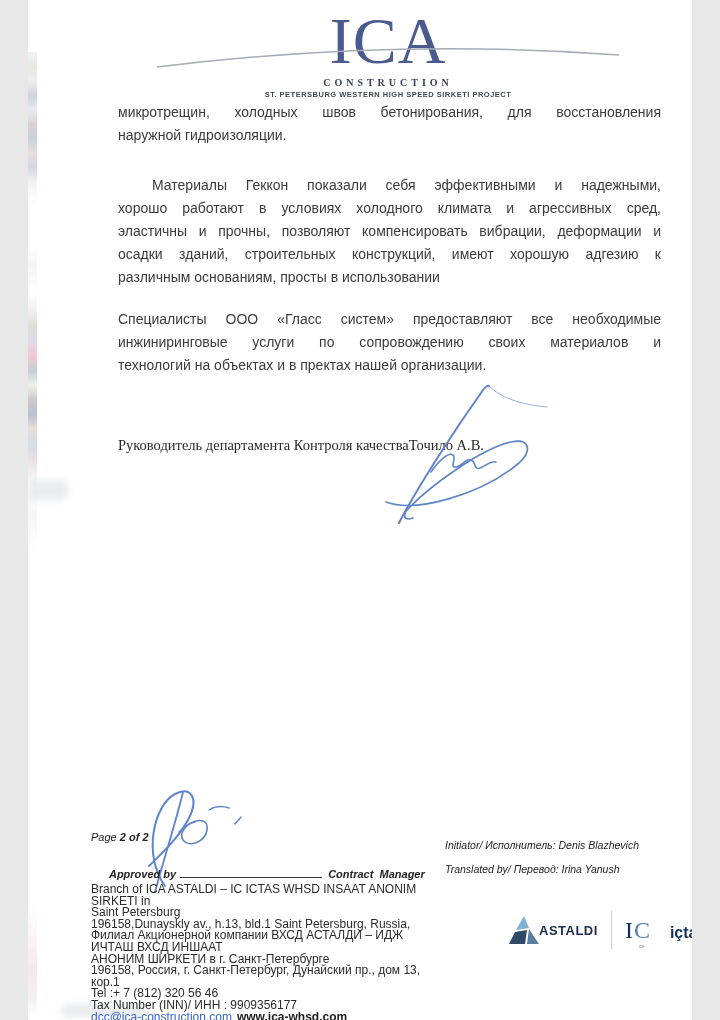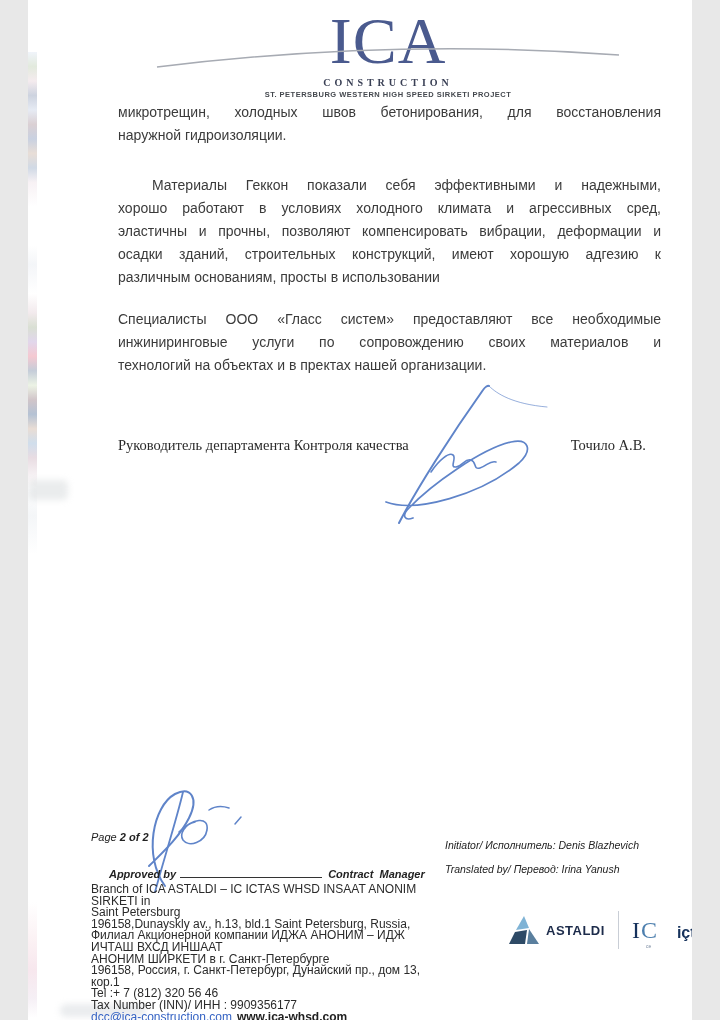--- a/index.html
+++ b/index.html
@@ -55,21 +55,21 @@
   .para { margin: 0; }
   .para + .para { margin-top: 27px; }
   .para.p3 { margin-top: 19px; }
   .justified .tline { text-align: justify; text-align-last: justify; }
   .justified .tline:last-child { text-align-last: left; }
   .para-indent .tline:first-child { text-indent: 34px; }
 
   
   .signoff-row {
     position: absolute; left: 90px; top: 437px; width: 528px;
-    display: flex; justify-content: space-between;
+    display: flex; 
     font-family: "Liberation Serif", serif; font-size: 14.5px; color: #2a2a2a;
   }
   .sig-main { position: absolute; left: 333px; top: 380px; width: 200px; height: 150px; }
   .sig-footer { position: absolute; left: 85px; top: 778px; width: 135px; height: 118px; }
 
   
   .footer-left { position: absolute; left: 63px; top: 831px; font-size: 11px; color: #222; }
   .page-info { font-style: italic; }
   .page-info .pv { font-weight: 700; }
   .approved-row { margin-top: 13px; font-style: italic; font-weight: 700; white-space: pre; }
@@ -82,21 +82,21 @@
   .company-block { position: absolute; left: 63px; top: 884px; font-size: 12px;
     line-height: 11.6px; color: #2b2b2b; width: 350px; }
   .company-block .tline { text-align: left; }
   .contact-line { margin-top: 0; }
   .email-link { color: #3563c4; text-decoration: underline; cursor: pointer; }
   .website { font-weight: 700; color: #1f1f1f; margin-left: 5px; }
 
   
   .partners { position: absolute; left: 481px; top: 906px; height: 48px;
     display: flex; align-items: center; gap: 13px; }
-  .astaldi-logo { display: flex; align-items: center; gap: 7px; }
+  .astaldi-logo { display: flex; align-items: center; }
   .astaldi-text { font-size: 13px; font-weight: 700; color: #1c2b4a; letter-spacing: .5px; }
   .partner-divider { width: 1px; height: 38px; background: #c9ced6; }
   .ictas-logo { display: flex; align-items: baseline; position: relative; }
   .ictas-i { font-family: "Liberation Serif", serif; font-size: 24px; color: #16325c; font-weight: 500; }
   .ictas-c { font-family: "Liberation Serif", serif; font-size: 24px; color: #4d7fae; font-weight: 500; margin-left: 1px; }
   .ictas-word { font-size: 16px; font-weight: 700; color: #16325c; margin-left: 20px; }
   .ictas-ce { position: absolute; left: 14px; top: 26px; font-size: 5px; color: #7a8aa0; }
 </style>
 </head>
 <body>
@@ -178,21 +178,21 @@
       <span>Translated by/ Перевод:</span>
       <span>Irina Yanush</span>
     </div>
   </div>
 
   <div class="company-block">
     <div>
         <div class="tline">Branch of ICA ASTALDI – IC ICTAS WHSD INSAAT ANONIM SIRKETI in</div>
         <div class="tline">Saint Petersburg</div>
         <div class="tline">196158,Dunayskly av., h.13, bld.1 Saint Petersburg, Russia,</div>
-        <div class="tline">Филиал Акционерной компании ИДЖА АНОНИМ – ИДЖ ИЧТАШ ВХСД ИНШААТ</div>
+        <div class="tline">Филиал Акционерной компании ВХСД АСТАЛДИ – ИДЖ ИЧТАШ ВХСД ИНШААТ</div>
         <div class="tline">АНОНИМ ШИРКЕТИ в г. Санкт-Петербурге</div>
         <div class="tline">196158, Россия, г. Санкт-Петербург, Дунайский пр., дом 13, кор.1</div>
         <div class="tline">Tel :+ 7 (812) 320 56 46</div>
         <div class="tline">Tax Number (INN)/ ИНН : 9909356177</div>
       </div>
     <div class="contact-line">
       <span class="email-link">dcc@ica-construction.com</span><span class="website">www.ica-whsd.com</span>
     </div>
   </div>
 

